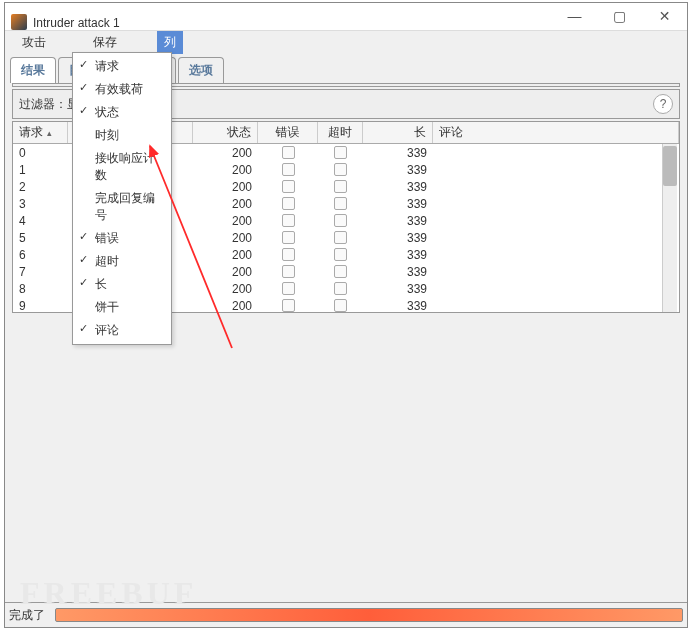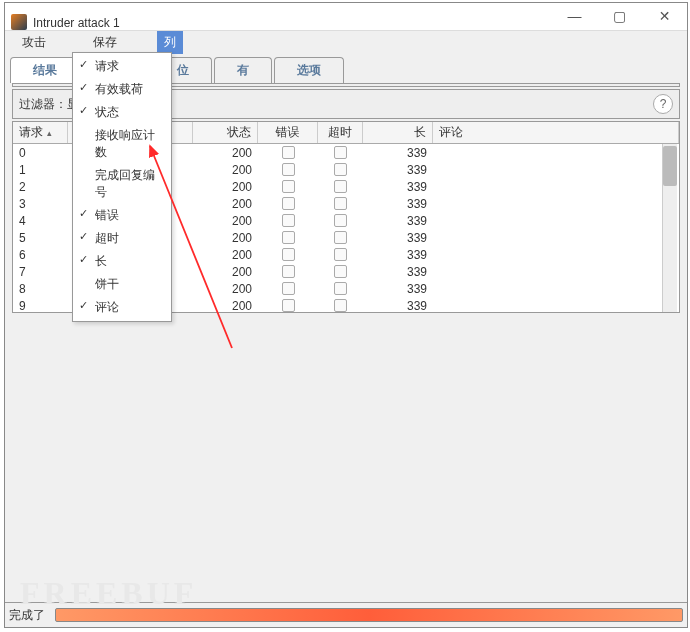--- a/index.html
+++ b/index.html
@@ -7,21 +7,21 @@
     .window { width: 684px; height: 626px; border: 1px solid #888; background: #f0f0f0; position: absolute; left: 4px; top: 2px; display: flex; flex-direction: column; }
     .titlebar { height: 28px; background: #fff; display: flex; align-items: flex-end; padding-left: 6px; border-bottom: 1px solid #ddd; }
     .titlebar-icon { width: 16px; height: 16px; margin-right: 6px; background: linear-gradient(135deg, #e67e22, #2c3e50); border-radius: 2px; }
     .title-text { flex: 1; color: #333; }
     .win-btn { width: 45px; height: 28px; display: flex; align-items: center; justify-content: center; color: #555; font-size: 14px; }
     .menubar { height: 23px; background: #f0f0f0; display: flex; align-items: center; padding-left: 10px; gap: 33px; }
     .menu-item { padding: 3px 7px; color: #333; cursor: pointer; }
     .menu-item.active { background: #5a8bd6; color: #fff; }
     .toolbar-area { background: #f0f0f0; padding: 3px 5px 0 5px; position: relative; }
     .tabrow { display: flex; gap: 2px; }
-    .tab { padding: 4px 22px; border: 1px solid #999; border-bottom: none; background: #f0f0f0; border-radius: 4px 4px 0 0; color: #5a7a9c; font-weight: bold; }
+    .tab { padding: 4px 10px; border: 1px solid #999; border-bottom: none; background: #f0f0f0; border-radius: 4px 4px 0 0; color: #5a7a9c; font-weight: bold; }
     .tab.active { background: #fff; z-index: 2; position: relative; }
     .sep { height: 4px; border: 1px solid #999; background: #eee; margin: 0 2px; }
     .filter-row { display: flex; align-items: center; gap: 6px; padding: 4px 6px; border: 1px solid #999; margin: 2px; background: #eee; }
     .filter-label { color: #333; }
     .filter-input-area { flex: 1; }
     .help-btn { width: 20px; height: 20px; border: 1px solid #aaa; border-radius: 50%; display: flex; align-items: center; justify-content: center; color: #666; background: #fff; }
     .table-wrap { border: 1px solid #999; margin: 0 2px; background: #fff; height: 192px; overflow: hidden; position: relative; }
     .thead { display: flex; background: #f5f5f5; border-bottom: 1px solid #aaa; height: 22px; align-items: center; }
     .th { border-right: 1px solid #ccc; padding: 0 6px; height: 100%; display: flex; align-items: center; color: #333; }
     .th.sort::after { content: "▴"; margin-left: 4px; font-size: 9px; color: #666; }
@@ -234,20 +234,21 @@
   <div class="statusbar">
     <span class="status-label">完成了</span>
     <div class="progress"></div>
   </div>
 </div>
 
 <div class="dropdown" id="dropdown">
     <div class="dd-item checked">请求</div>
     <div class="dd-item checked">有效载荷</div>
     <div class="dd-item checked">状态</div>
+    <div class="dd-item">时刻</div>
     <div class="dd-item">接收响应计数</div>
     <div class="dd-item">完成回复编号</div>
     <div class="dd-item checked">错误</div>
     <div class="dd-item checked">超时</div>
     <div class="dd-item checked">长</div>
     <div class="dd-item">饼干</div>
     <div class="dd-item checked">评论</div>
   </div>
 
 <svg class="arrow-overlay" viewBox="0 0 130 220">

